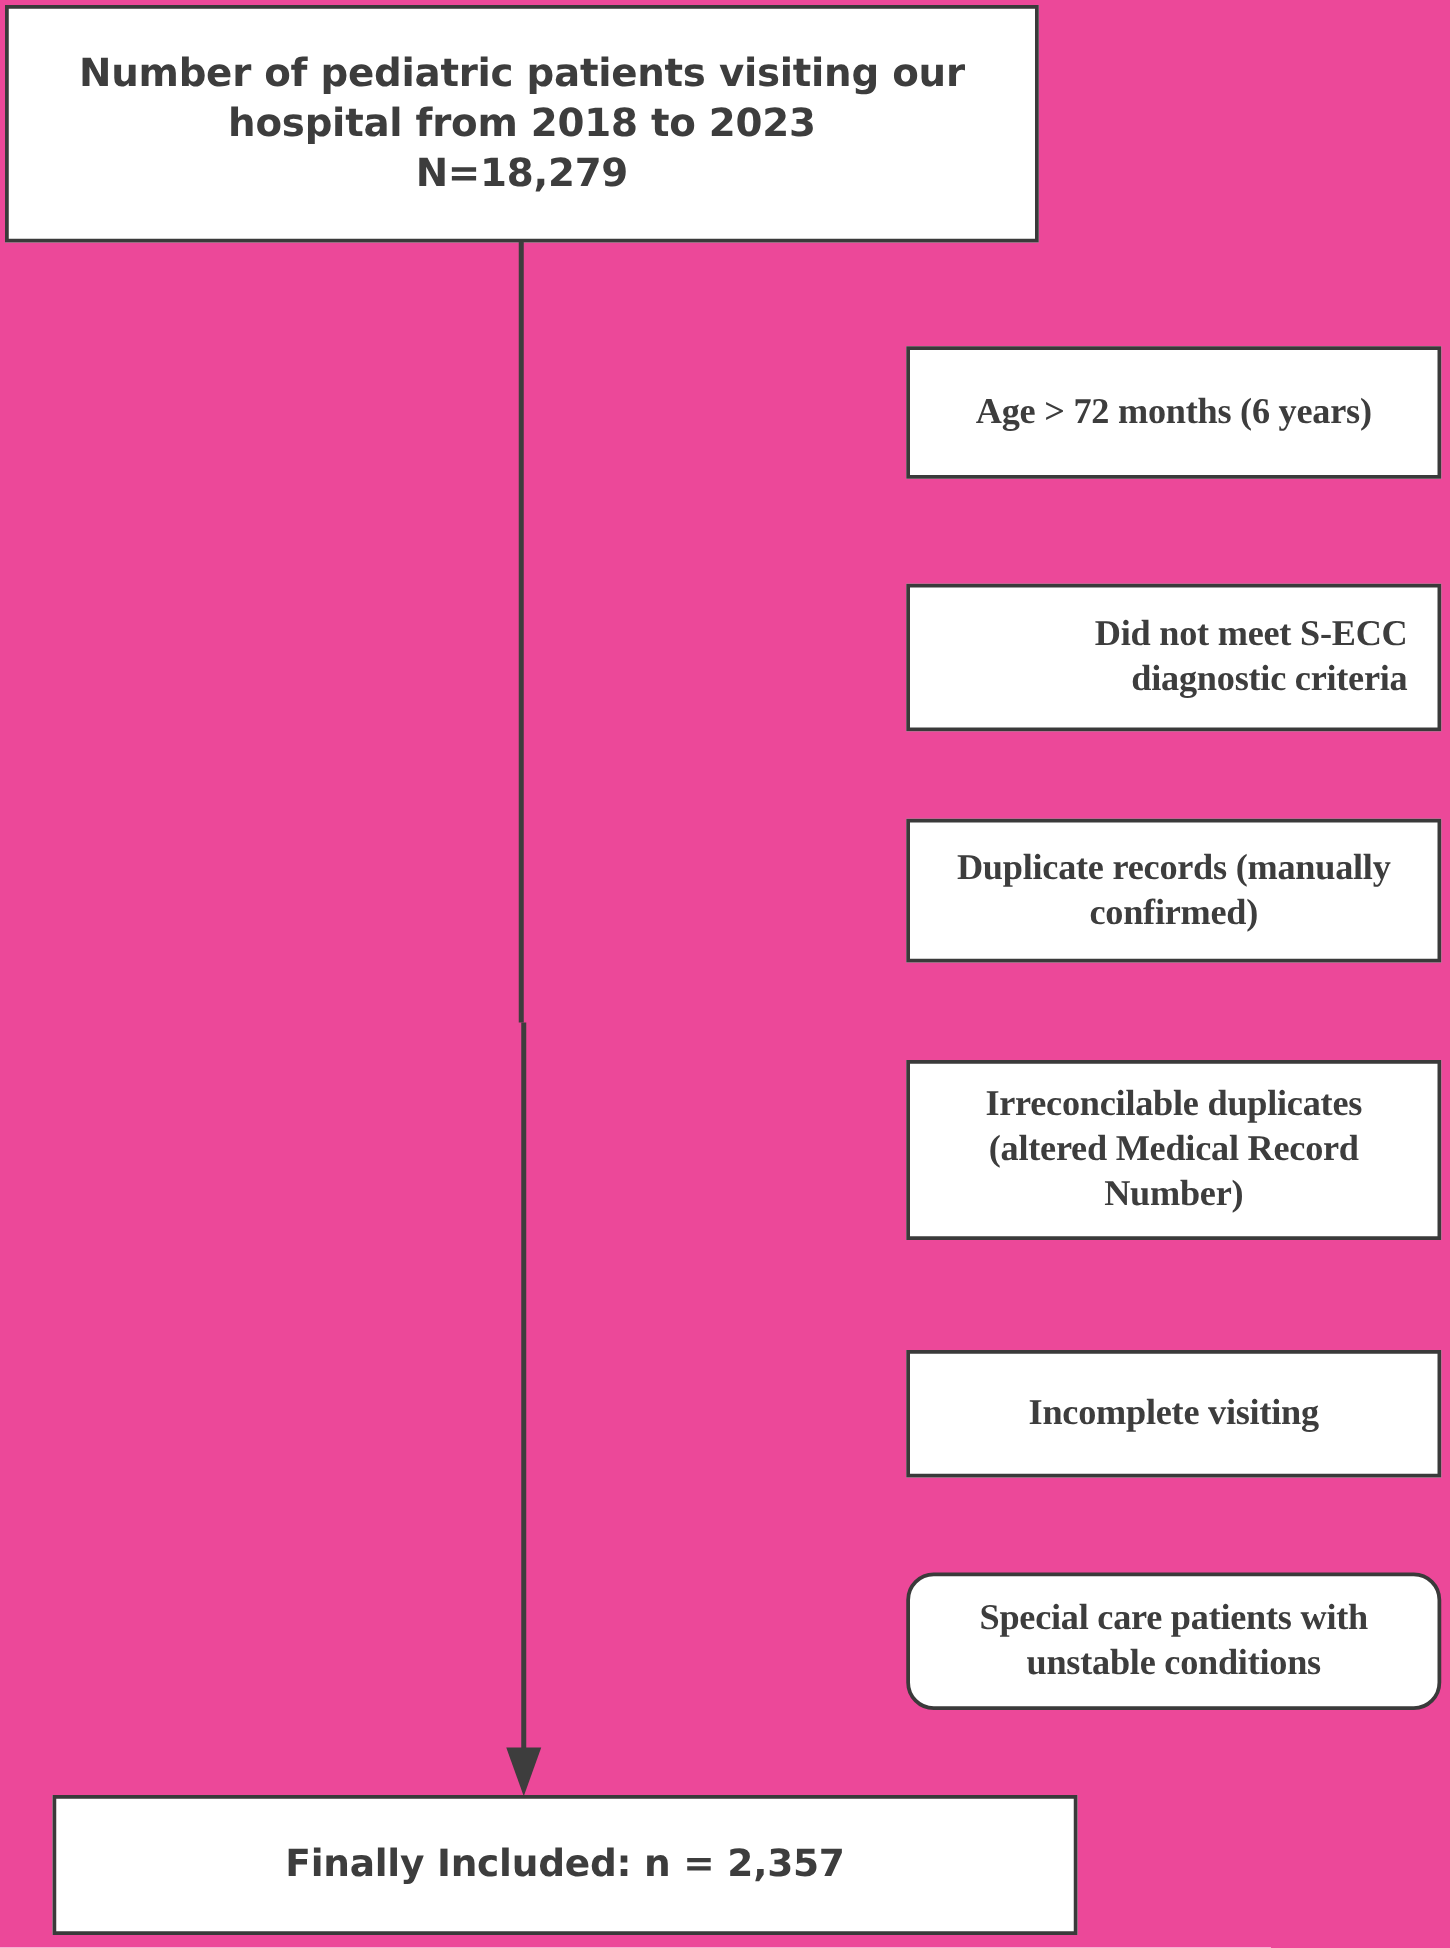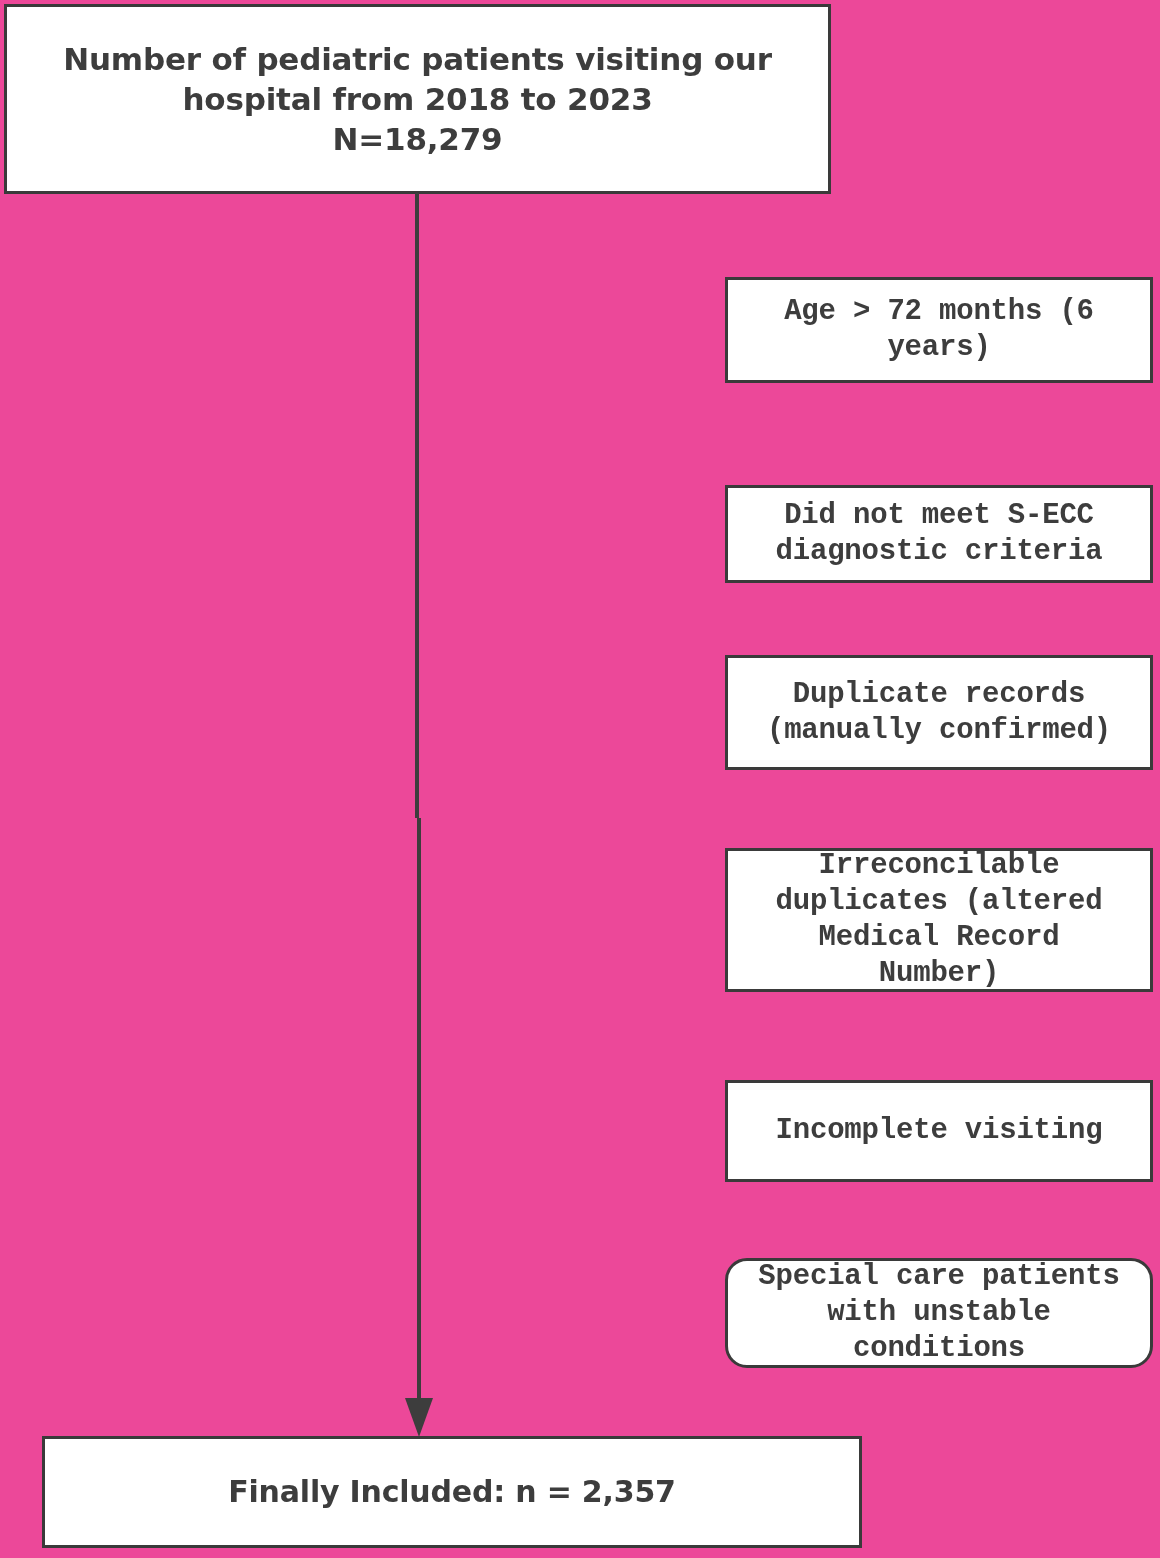--- a/index.html
+++ b/index.html
@@ -49,21 +49,21 @@
     line-height: 1.3;
   }
 
   
   .exclusion-box {
     left: 725px;
     width: 428px;
   }
   .exclusion-box .box-text {
     font-size: 29px;
-    font-family: Liberation Mono, monospace;
+    font-family: Liberation Serif, serif;
     padding: 0 24px;
     line-height: 1.24;
   }
 
   
   #included-box {
     left: 42px;
     top: 1436px;
     width: 820px;
     height: 112px;
@@ -97,21 +97,21 @@
   <svg id="connector-svg" viewBox="0 0 1160 1558" xmlns="http://www.w3.org/2000/svg">
     <line x1="417" y1="193" x2="417" y2="818" stroke="#3d3d3d" stroke-width="4"></line>
     <line x1="419" y1="818" x2="419" y2="1400" stroke="#3d3d3d" stroke-width="4"></line>
     <polygon points="405,1398 433,1398 419,1437" fill="#3d3d3d"></polygon>
   </svg>
 
   <div class="box exclusion-box" style="top:277px;height:106px;">
     <div class="box-text">Age &gt; 72 months (6 years)</div>
   </div>
 
-  <div class="box exclusion-box" style="top:485px;height:98px;">
+  <div class="box exclusion-box" style="top:467px;height:118px;text-align:right;">
     <div class="box-text">Did not meet S-ECC diagnostic criteria</div>
   </div>
 
   <div class="box exclusion-box" style="top:848px;height:144px;">
     <div class="box-text">Irreconcilable duplicates (altered Medical Record Number)</div>
   </div>
 
   <div class="box exclusion-box" style="top:655px;height:115px;">
     <div class="box-text">Duplicate records (manually confirmed)</div>
   </div>

